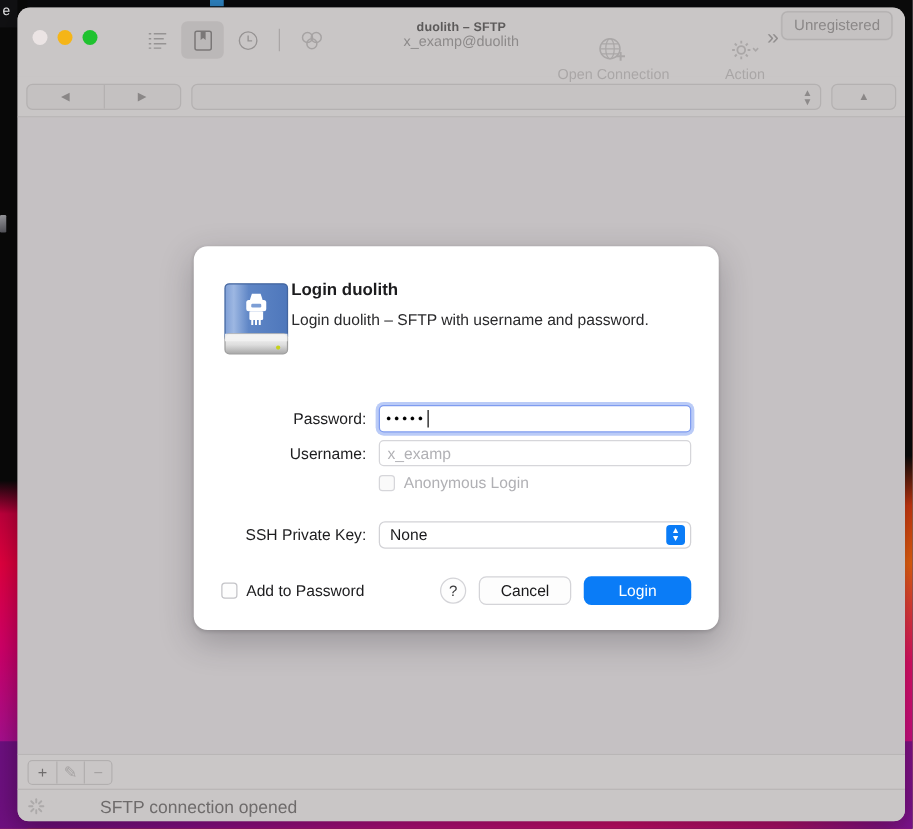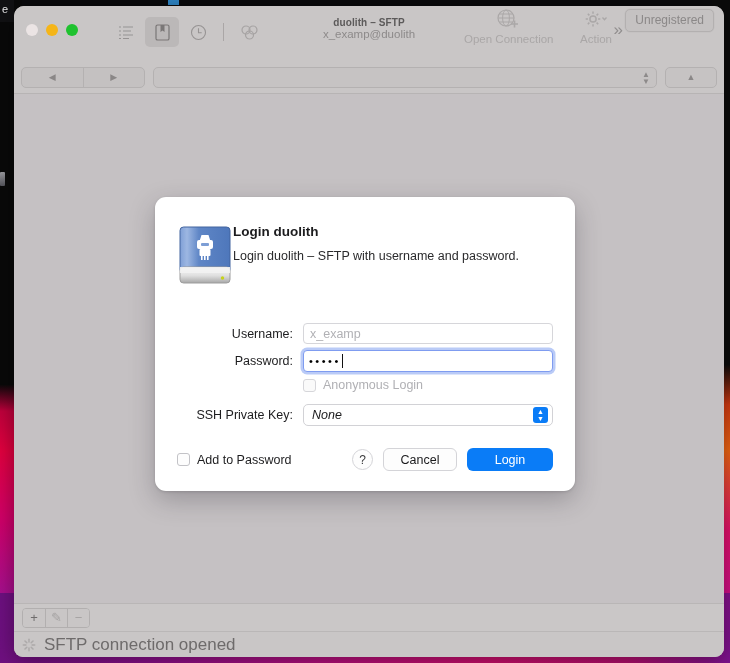--- a/index.html
+++ b/index.html
@@ -151,23 +151,24 @@
     letter-spacing: .1px;
   }
   #win-subtitle {
     margin-top: 0;
     font-size: 11.5px;
     color: #8d8a8a;
   }
 
   .tb-right {
     position: absolute;
-    right: 84px; top: 0;
+    right: 84px; top: 21px;
     display: flex;
     align-items: flex-start;
+    gap: 18px;
   }
   .tb-labeled {
     width: 88px;
     text-align: center;
     opacity: .5;
   }
   .tb-labeled .glyph { height: 26px; display:flex; align-items:center; justify-content:center; }
   .tb-labeled .lbl {
     font-size: 11.5px;
     color: #8b8888;
@@ -285,21 +286,21 @@
     height: 26px;
     background: #c9c6c6;
     border-top: 1px solid #bab7b7;
     display: flex;
     align-items: center;
     padding: 0 8px;
     gap: 8px;
     flex: 0 0 auto;
   }
   #spinner { width: 14px; height: 14px; opacity: .45; }
-  #status-text { font-size: 17px; color: #6e6b6b; }
+  #status-text { font-size: 14px; color: #6e6b6b; margin-left: 36px; }
 
   
   #sheet {
     position: absolute;
     left: 155px;
     top: 197px;
     width: 420px;
     background: #ffffff;
     border-radius: 11px;
     box-shadow: 0 9px 26px rgba(40,35,45,.28), 0 1px 3px rgba(0,0,0,.14);
@@ -370,21 +371,21 @@
   #pw-caret {
     width: 1px;
     height: 14px;
     background: #111;
     margin-left: 1px;
   }
 
   .check-row {
     display: flex;
     align-items: center;
-    margin-bottom: 12px;
+    margin-bottom: 24px;
   }
   .check-row .spacer { width: 126px; flex: 0 0 126px; }
   .cbox {
     width: 13px; height: 13px;
     border: 1px solid #c3c3c7;
     border-radius: 3px;
     background: #fdfdfd;
     flex: 0 0 13px;
   }
   .cbox.dim { border-color: #d6d6da; background: #fafafa; }
@@ -398,21 +399,20 @@
   .select-wrap {
     flex: 1;
     height: 22px;
     background: #fff;
     border: 1px solid #d2d2d6;
     border-radius: 5px;
     display: flex;
     align-items: center;
     padding: 0 5px 0 8px;
     position: relative;
-    font-style: italic;
   }
   #ssh-value { font-size: 12.5px; color: #1a1a1c; }
   #ssh-stepper {
     position: absolute;
     right: 4px;
     width: 15px; height: 16px;
     background: #0a7cf7;
     border-radius: 3px;
     color: #fff;
     font-size: 7px;
@@ -626,30 +626,30 @@
     </div>
     <div class="sheet-head-text">
       <div id="sheet-title">Login duolith</div>
       <div id="sheet-desc">Login duolith – SFTP with username and password.</div>
     </div>
   </div>
 
   <div class="form">
 
     <div class="form-row">
-      <div class="form-label">Username:</div>
-      <input class="txt" type="text" placeholder="x_examp" style="">
-    </div>
-
-    <div class="form-row">
       <div class="form-label">Password:</div>
       <div class="pw-wrap">
         <span id="pw-dots">•••••</span>
         <span id="pw-caret"></span>
       </div>
+    </div>
+
+    <div class="form-row">
+      <div class="form-label">Username:</div>
+      <input class="txt" type="text" placeholder="x_examp" style="">
     </div>
 
     <div class="check-row">
       <div class="spacer"></div>
       <div class="cbox dim"></div>
       <div class="check-lbl disabled">Anonymous Login</div>
     </div>
 
     <div class="form-row">
       <div class="form-label">SSH Private Key:</div>

